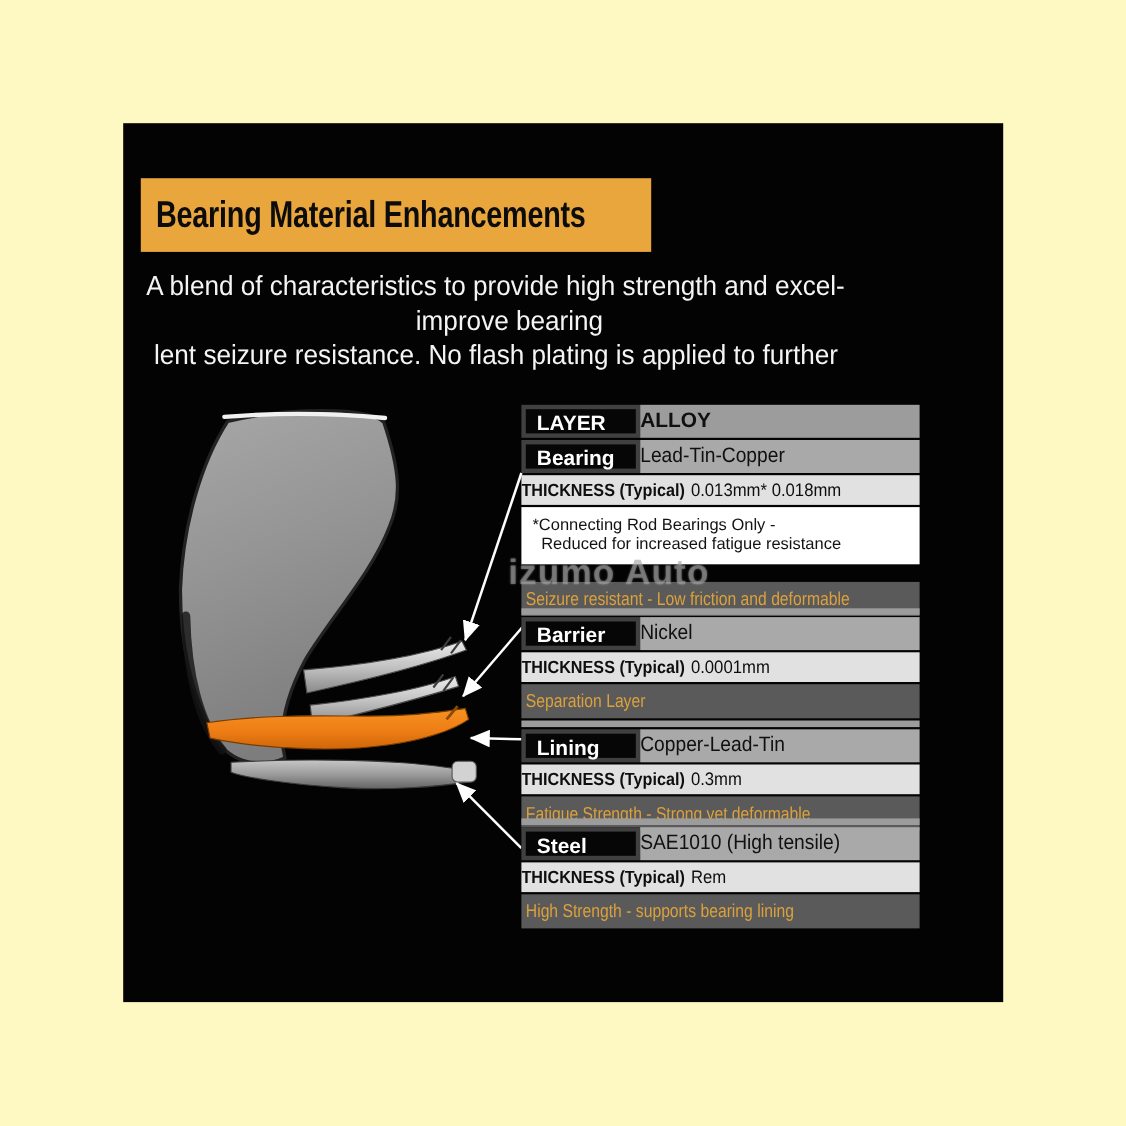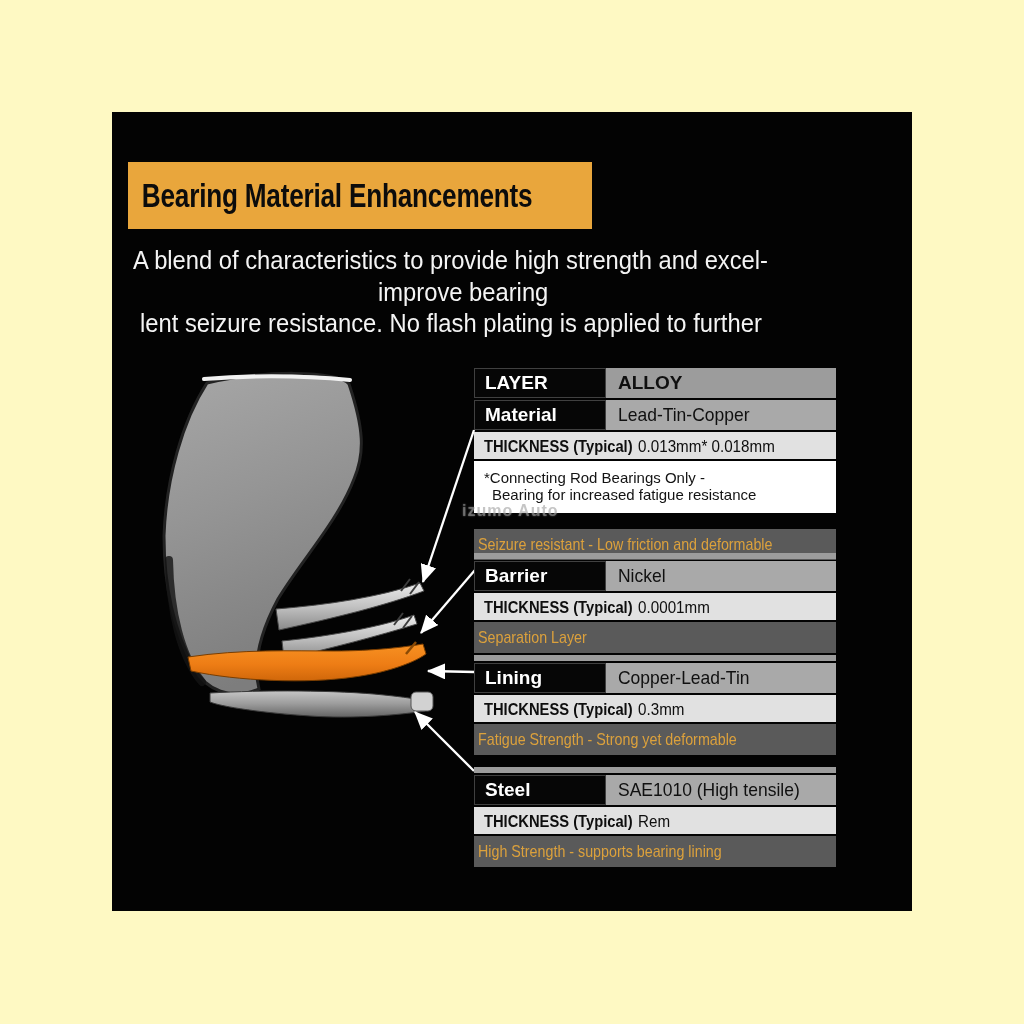--- a/index.html
+++ b/index.html
@@ -13,36 +13,36 @@
   .cx84{transform:scaleX(.84);}
   .cx92{transform:scaleX(.92);}
   .cx95{transform:scaleX(.95);}
 
   .banner{position:absolute;left:16px;top:50px;width:464px;height:67px;background:#E9A63C;}
   .banner-text{font-size:34px;font-weight:700;color:#0c0c0c;line-height:67px;padding-left:18px;letter-spacing:-.3px;}
 
   .intro{position:absolute;left:21px;top:133px;color:#f4f4f4;font-size:25px;line-height:31.5px;text-align:center;}
   .intro .line{display:block;height:31.5px;}
 
-  .watermark{position:absolute;left:350px;top:390px;z-index:6;font-size:16px;font-weight:700;
+  .watermark{position:absolute;left:350px;top:390px;z-index:6;font-size:32px;font-weight:700;
              letter-spacing:1px;color:rgba(150,150,150,.55);text-shadow:0 0 2px rgba(255,255,255,.35);
              pointer-events:none;}
 
   .diagram-svg{position:absolute;left:0;top:0;z-index:1;}
 
   .spec-table{position:absolute;left:362px;top:256px;width:362px;height:510px;z-index:4;font-size:19px;}
   .sec{position:absolute;left:0;width:362px;}
   .t-row{display:flex;height:30px;margin-bottom:2px;}
-  .cell-label{width:132px;height:30px;box-sizing:border-box;background:#060606;color:#ffffff;
+  .cell-label{width:108px;height:30px;box-sizing:border-box;background:#060606;color:#ffffff;
               font-weight:700;font-size:19px;line-height:28px;padding-left:10px;
-              border:1px solid #404040;}
-  .cell-value{flex:1;height:30px;background:#A9A9A9;color:#101010;font-size:19px;line-height:30px;padding-left:12px;overflow:hidden;}
+              border:4px solid #404040;}
+  .cell-value{flex:1;height:30px;background:#A9A9A9;color:#101010;font-size:19px;line-height:30px;overflow:hidden;}
   .cell-value.hdr{background:#9C9C9C;font-weight:700;}
   .t-strip{height:6px;background:#9C9C9C;margin-bottom:2px;}
-  .t-thick{height:27px;background:#E1E1E1;color:#0e0e0e;line-height:27px;padding-left:10px;margin-bottom:2px;overflow:hidden;}
+  .t-thick{height:27px;background:#E1E1E1;color:#0e0e0e;line-height:27px;margin-bottom:2px;overflow:hidden;}
   .t-thick .tl{font-weight:700;font-size:16px;}
   .t-thick .tv{font-size:16.5px;margin-left:6px;}
   .t-note{height:52px;box-sizing:border-box;background:#FFFFFF;color:#131313;font-size:15px;line-height:17px;
           padding:8px 0 0 10px;margin-bottom:16px;overflow:hidden;}
   .t-note .n2{padding-left:8px;}
   .t-desc{height:31px;background:#5A5A5A;color:#DCA13C;font-size:17px;line-height:31px;padding-left:4px;overflow:hidden;}
 </style>
 </head>
 <body>
 
@@ -125,29 +125,29 @@
     <div class="watermark">izumo Auto</div>
 
     <div class="spec-table">
 
       <div class="sec" style="top:0px;">
         <div class="t-row">
           <div class="cell-label">LAYER</div>
           <div class="cell-value hdr">ALLOY</div>
         </div>
         <div class="t-row">
-          <div class="cell-label">Material</div>
+          <div class="cell-label">Bearing</div>
           <div class="cell-value"><span class="cx cx92">Lead-Tin-Copper</span></div>
         </div>
         <div class="t-thick">
           <span class="cx cx92"><span class="tl">THICKNESS (Typical)</span><span class="tv">0.013mm* 0.018mm</span></span>
         </div>
         <div class="t-note">
           <div class="n1">*Connecting Rod Bearings Only -</div>
-          <div class="n2">Bearing for increased fatigue resistance</div>
+          <div class="n2">Reduced for increased fatigue resistance</div>
         </div>
         <div class="t-desc">
           <span class="cx cx84">Seizure resistant - Low friction and deformable</span>
         </div>
       </div>
 
       <div class="sec" style="top:185px;">
         <div class="t-strip"></div>
         <div class="t-row">
           <div class="cell-label">Barrier</div>
@@ -168,21 +168,21 @@
           <div class="cell-value"><span class="cx cx92">Copper-Lead-Tin</span></div>
         </div>
         <div class="t-thick">
           <span class="cx cx92"><span class="tl">THICKNESS (Typical)</span><span class="tv">0.3mm</span></span>
         </div>
         <div class="t-desc">
           <span class="cx cx84">Fatigue Strength - Strong yet deformable</span>
         </div>
       </div>
 
-      <div class="sec" style="top:399px;">
+      <div class="sec" style="top:376px;">
         <div class="t-strip"></div>
         <div class="t-row">
           <div class="cell-label">Steel</div>
           <div class="cell-value"><span class="cx cx92">SAE1010 (High tensile)</span></div>
         </div>
         <div class="t-thick">
           <span class="cx cx92"><span class="tl">THICKNESS (Typical)</span><span class="tv">Rem</span></span>
         </div>
         <div class="t-desc">
           <span class="cx cx84">High Strength - supports bearing lining</span>

